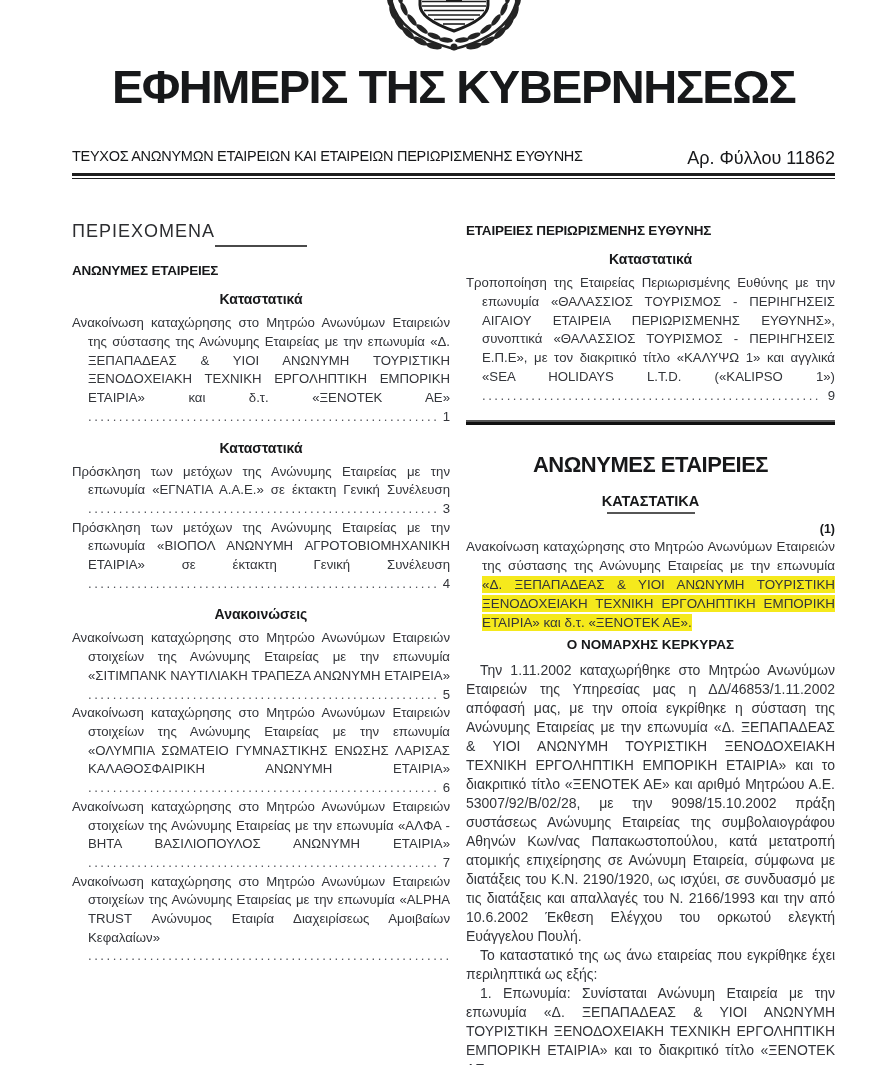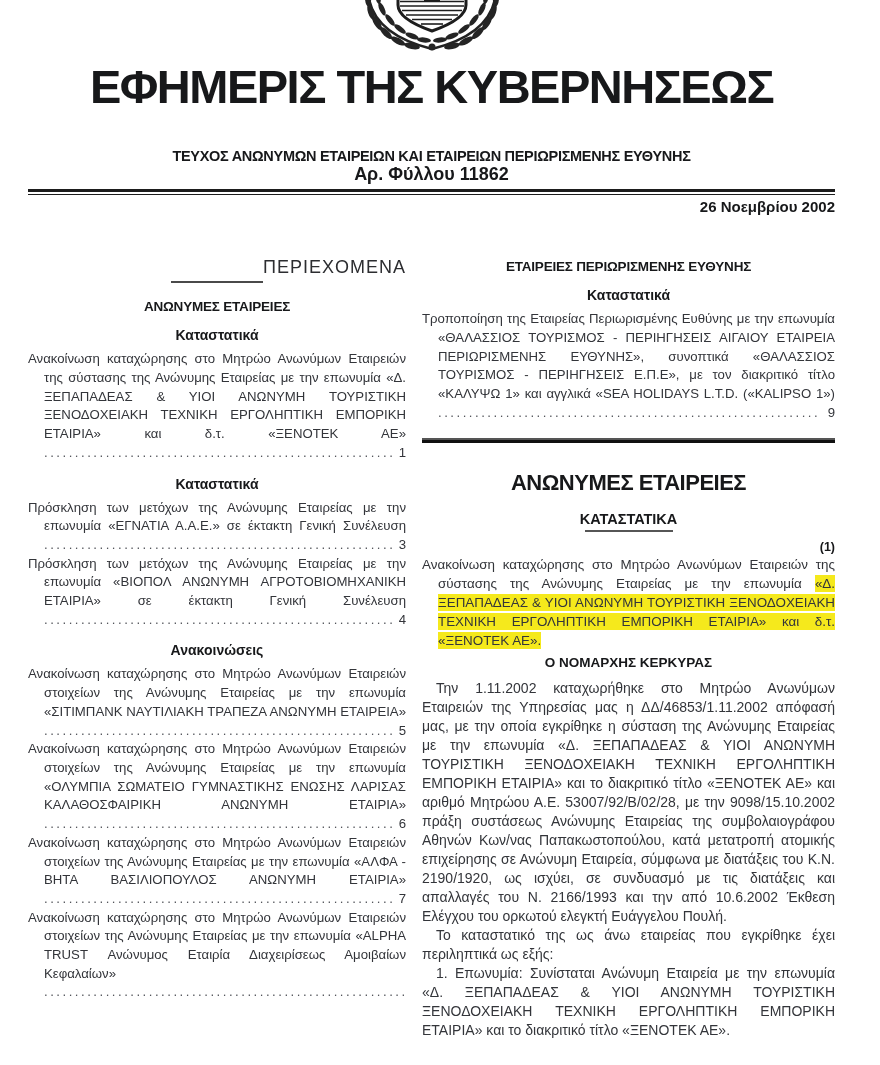--- a/index.html
+++ b/index.html
@@ -3,51 +3,51 @@
 <meta charset="utf-8">
 <style>
   :root { --hl:#f5e91c; --ink:#33353a; --head:#17181a; --rule:#2a2a2a; }
   * { box-sizing: border-box; }
   html,body { margin:0; padding:0; background:#ffffff; }
   body {
     width:880px; height:1065px; overflow:hidden;
     font-family:"Liberation Sans", sans-serif;
     color:var(--ink);
   }
-  .page { width:870px; height:1065px; padding:0 35px 0 28px; }
+  .page { width:870px; height:1065px; padding:0 35px 0 72px; }
 
   
   .masthead { text-align:center; }
   .emblem-clip { height:55px; width:180px; margin:0 auto; overflow:hidden; position:relative; }
   .emblem-clip svg { position:absolute; top:-75px; left:0; }
   .gz-title {
     margin:7px 0 0; font-size:47px; font-weight:bold; letter-spacing:-1.5px;
     color:var(--head); line-height:1.05; white-space:nowrap;
   }
   .gz-subtitle {
     margin:13px 0 0; font-size:29px; font-weight:bold; letter-spacing:-0.5px;
     color:var(--head); line-height:1.05;
   }
   .issue-row {
-    margin-top:37px; display:flex; justify-content:space-between; align-items:center;
-    font-weight:bold; color:var(--head);flex-direction:column;
+    margin-top:37px; display:flex; justify-content:space-between; align-items:flex-start;
+    font-weight:normal; color:var(--head);
   }
   .issue-type { font-size:14.5px; letter-spacing:-0.3px; }
   .issue-no { font-size:18px; }
   .rule-double-header { margin-top:4px; height:6px; border-top:3px solid #1d1d1d; border-bottom:1px solid #1d1d1d; }
   .issue-date { margin-top:3px; text-align:right; font-weight:bold; font-size:15px; color:var(--head); }
 
   
   .columns { display:grid; grid-template-columns:378px 1fr; column-gap:16px; margin-top:42px; }
   .col { min-width:0; }
 
   
-  .toc-title { margin:0; text-align:right; font-size:18px; font-weight:normal; letter-spacing:1px; color:#2c2d30; }
+  .toc-title { margin:0; text-align:left; font-size:18px; font-weight:normal; letter-spacing:1px; color:#2c2d30; }
   .toc-title::after { content:""; display:block; width:92px; margin:3px auto 0; border-bottom:2px solid #4a4a4a; }
-  .toc-group-heading { text-align:center; font-weight:bold; font-size:13.5px; letter-spacing:-0.2px; color:var(--head); margin:16px 0 0; }
+  .toc-group-heading { font-weight:bold; font-size:13.5px; letter-spacing:-0.2px; color:var(--head); margin:16px 0 0; }
   .col-right .toc-group-heading { margin-top:2px; }
   .toc-sub-heading { text-align:center; font-weight:bold; font-size:14px; color:var(--head); margin:13px 0 7px; }
   .toc-entry {
     position:relative; overflow:hidden;
     font-size:13.2px; line-height:18.7px; text-align:justify;
     padding-left:16px; text-indent:-16px; color:var(--ink);
   }
   .toc-text::after {
     content:" ........................................................................................................................";
     letter-spacing:2.5px; color:#53555b;
@@ -127,21 +127,20 @@
       </svg>
     </div>
 
     <h1 class="gz-title">ΕΦΗΜΕΡΙΣ ΤΗΣ ΚΥΒΕΡΝΗΣΕΩΣ</h1>
 
     <div class="issue-row">
       <span class="issue-type">ΤΕΥΧΟΣ ΑΝΩΝΥΜΩΝ ΕΤΑΙΡΕΙΩΝ ΚΑΙ ΕΤΑΙΡΕΙΩΝ ΠΕΡΙΩΡΙΣΜΕΝΗΣ ΕΥΘΥΝΗΣ</span>
       <span class="issue-no"><span>Αρ. Φύλλου</span>&nbsp;<span>11862</span></span>
     </div>
     <div class="rule-double-header"></div>
-    <div class="issue-date">26 Νοεμβρίου 2002</div>
   </header>
 
   <main class="columns">
 
     <section class="col col-left">
       <h3 class="toc-title">ΠΕΡΙΕΧΟΜΕΝΑ</h3>
       <div id="toc-left">
           <div class="toc-group-heading">ΑΝΩΝΥΜΕΣ ΕΤΑΙΡΕΙΕΣ</div>
           <div class="toc-sub-heading">Καταστατικά</div>
           <div class="toc-entry"><span class="toc-text">Ανακοίνωση καταχώρησης στο Μητρώο Ανωνύμων Εταιρειών της σύστασης της Ανώνυμης Εταιρείας με την επωνυμία «Δ. ΞΕΠΑΠΑΔΕΑΣ &amp; ΥΙΟΙ ΑΝΩΝΥΜΗ ΤΟΥΡΙΣΤΙΚΗ ΞΕΝΟΔΟΧΕΙΑΚΗ ΤΕΧΝΙΚΗ ΕΡΓΟΛΗΠΤΙΚΗ ΕΜΠΟΡΙΚΗ ΕΤΑΙΡΙΑ» και δ.τ. «ΞΕΝΟΤΕΚ ΑΕ»</span><span class="toc-page">1</span></div>

